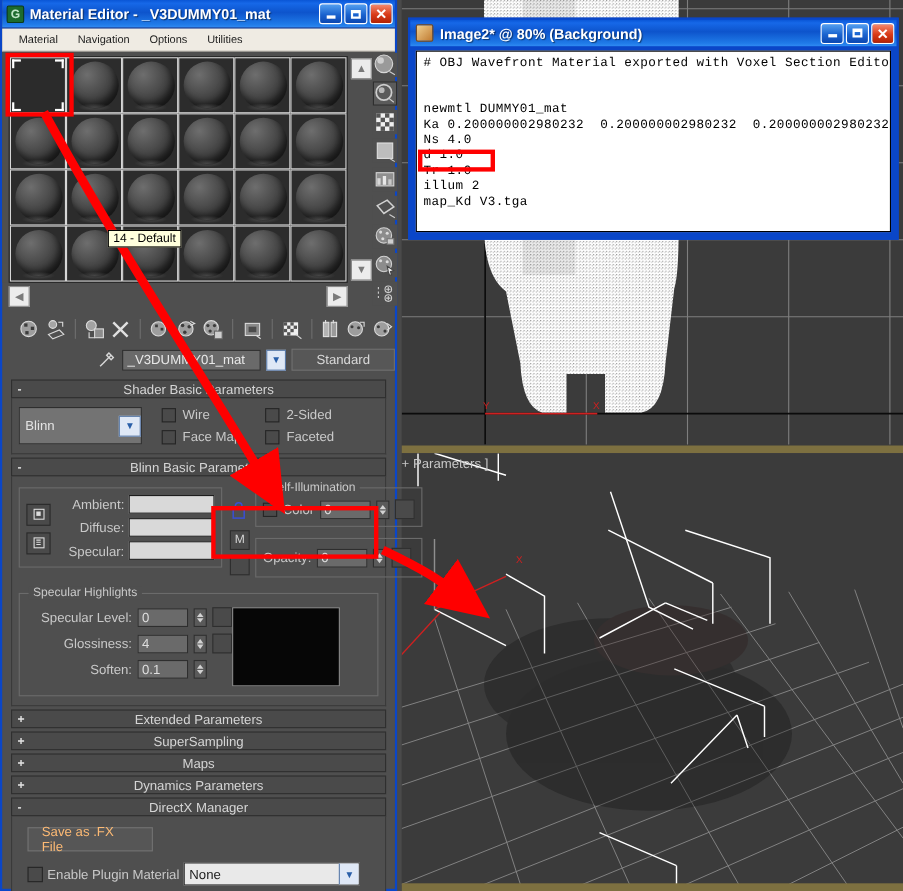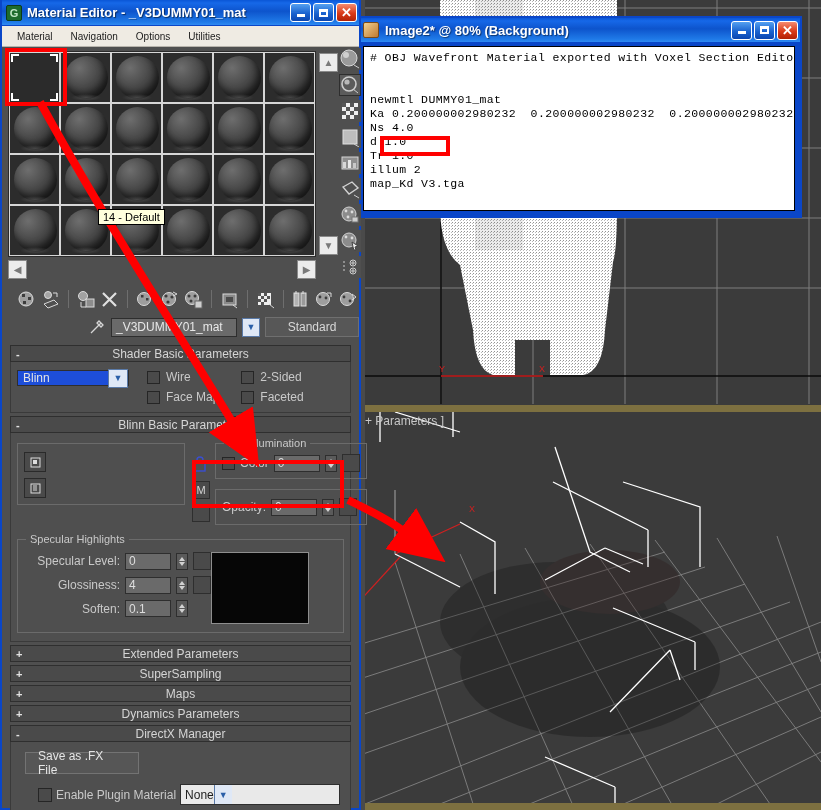--- a/index.html
+++ b/index.html
@@ -180,37 +180,37 @@
   .mapbox { width: 18px; height: 18px; background: #4a4a4a; border: 1px solid #2e2e2e; }
   .mapbox.m { color:#d5d5d5; font-size:11px; display:flex;align-items:center;justify-content:center; }
   .cb { width: 13px; height: 13px; background: #4a4a4a; border: 1px solid #252525; display:inline-block; }
   .swatch { width: 78px; height: 17px; background: #d9d9d9; border: 1px solid #1d1d1d; }
 
   .colorbtn { width: 22px; height: 20px; background: #4a4a4a; border: 1px solid #2a2a2a; display:flex;align-items:center;justify-content:center;}
 
   .preview-box { width: 98px; height: 72px; background: #060606; border: 1px solid #8e8e8e; }
 
   .flat-btn {
-    height: 22px; background: #565656; border: 1px solid #737373; color: #e5e5e5;
+    height: 22px; background: #565656; border: 1px solid #737373; color: #fdba74;
     font-size: 12px; display:flex;align-items:center;justify-content:center; padding: 0 12px;
   }
   .combo {
     height: 21px; background: #e9e9e9; border: 1px solid #2e2e2e; display: flex; align-items: center;
-    color: #1c1c1c; font-size: 12px; padding-left: 4px; justify-content: flex-start;
+    color: #1c1c1c; font-size: 12px; padding-left: 4px; justify-content: space-between;
   }
   .combo .dd { width: 18px; height: 19px; background: #dfe8f6; border-left: 1px solid #5a7aa8;
     display:flex;align-items:center;justify-content:center;color:#2a5fa8;font-size:9px; }
   .combo-dark {
-    height: 16px; background: #1d4ed8; border: 1px solid #2e2e2e; display:flex; align-items:center;
+    height: 34px; background: #737373; border: 1px solid #2e2e2e; display:flex; align-items:center;
     color: #e4e4e4; font-size: 12px; padding-left: 5px; justify-content: space-between; text-align: center;
   }
 
   
   #imgWin {
-    position: absolute; left: 356px; top: 16px; width: 446px; height: 202px;
+    position: absolute; left: 371px; top: 16px; width: 446px; height: 202px;
     background: #0a46c8; border: 2px solid #0a46c8;
   }
   .iw-title {
     height: 24px; background: linear-gradient(to bottom,#0a56d6 0%,#1668e8 12%,#0d54cc 45%,#1f7ae8 88%,#2f8af2 100%);
     display: flex; align-items: center; padding: 0 2px 0 5px;
   }
   .iw-title .tb-icon {
     width: 16px; height: 16px; margin-right: 6px; border-radius: 2px; flex:0 0 auto;
     background: linear-gradient(135deg,#f0d090,#c07a30); border: 1px solid #7a4a18;
   }
@@ -748,20 +748,34 @@
                     <svg width="13" height="13">
                         <rect x="2" y="2" width="9" height="9" fill="none" stroke="#dcdcdc"></rect>
                     <rect x="4" y="4" width="4" height="4" fill="#dcdcdc"></rect>
                       </svg>
                   </div>
                   <div class="colorbtn">
                     <svg width="13" height="13">
                         <rect x="2" y="2" width="9" height="9" fill="none" stroke="#dcdcdc"></rect>
                     <path d="M4,4 L8,4 M4,6 L8,6 M4,8 L8,8" stroke="#dcdcdc"></path>
                       </svg>
+                  </div>
+                </div>
+                <div style="display:flex;flex-direction:column;gap:4px;">
+                  <div style="display:flex;align-items:center;gap:4px;">
+                    <span class="lbl" style="width:62px;text-align:right;">Ambient:</span>
+                    <span class="swatch"></span>
+                  </div>
+                  <div style="display:flex;align-items:center;gap:4px;">
+                    <span class="lbl" style="width:62px;text-align:right;">Diffuse:</span>
+                    <span class="swatch"></span>
+                  </div>
+                  <div style="display:flex;align-items:center;gap:4px;">
+                    <span class="lbl" style="width:62px;text-align:right;">Specular:</span>
+                    <span class="swatch"></span>
                   </div>
                 </div>
               </div>
               <div style="position:absolute;right:-26px;top:12px;display:flex;flex-direction:column;gap:5px;">
                 <div>
                   <svg width="16" height="16">
                       <rect x="3" y="7" width="10" height="8" fill="none" stroke="#3a4fd0" stroke-width="1.4"></rect>
                   <path d="M5,7 L5,4 A3,3 0 0 1 11,4 L11,7" fill="none" stroke="#3a4fd0" stroke-width="1.4"></path>
                     </svg>
                 </div>
@@ -860,21 +874,21 @@
         </div>
       </div>
 
       <div class="rollout">
         <div class="rollout-head">
           <span class="pm">-</span>
           <span class="rt">DirectX Manager</span>
         </div>
         <div class="rollout-body" style="padding:8px 6px 10px 6px;">
           <div class="flat-btn" style="width:114px;margin:2px 0 10px 8px;">Save as .FX File</div>
-          <div style="display:flex;align-items:center;gap:4px;margin-left:21px;">
+          <div style="display:flex;align-items:center;gap:4px;margin-left:8px;">
             <span class="cb" style="width:14px;height:14px;"></span>
             <span class="lbl">Enable Plugin Material</span>
             <span class="combo" style="width:160px;">
               <span>None</span>
               <span class="dd">▼</span>
             </span>
           </div>
         </div>
       </div>
 

